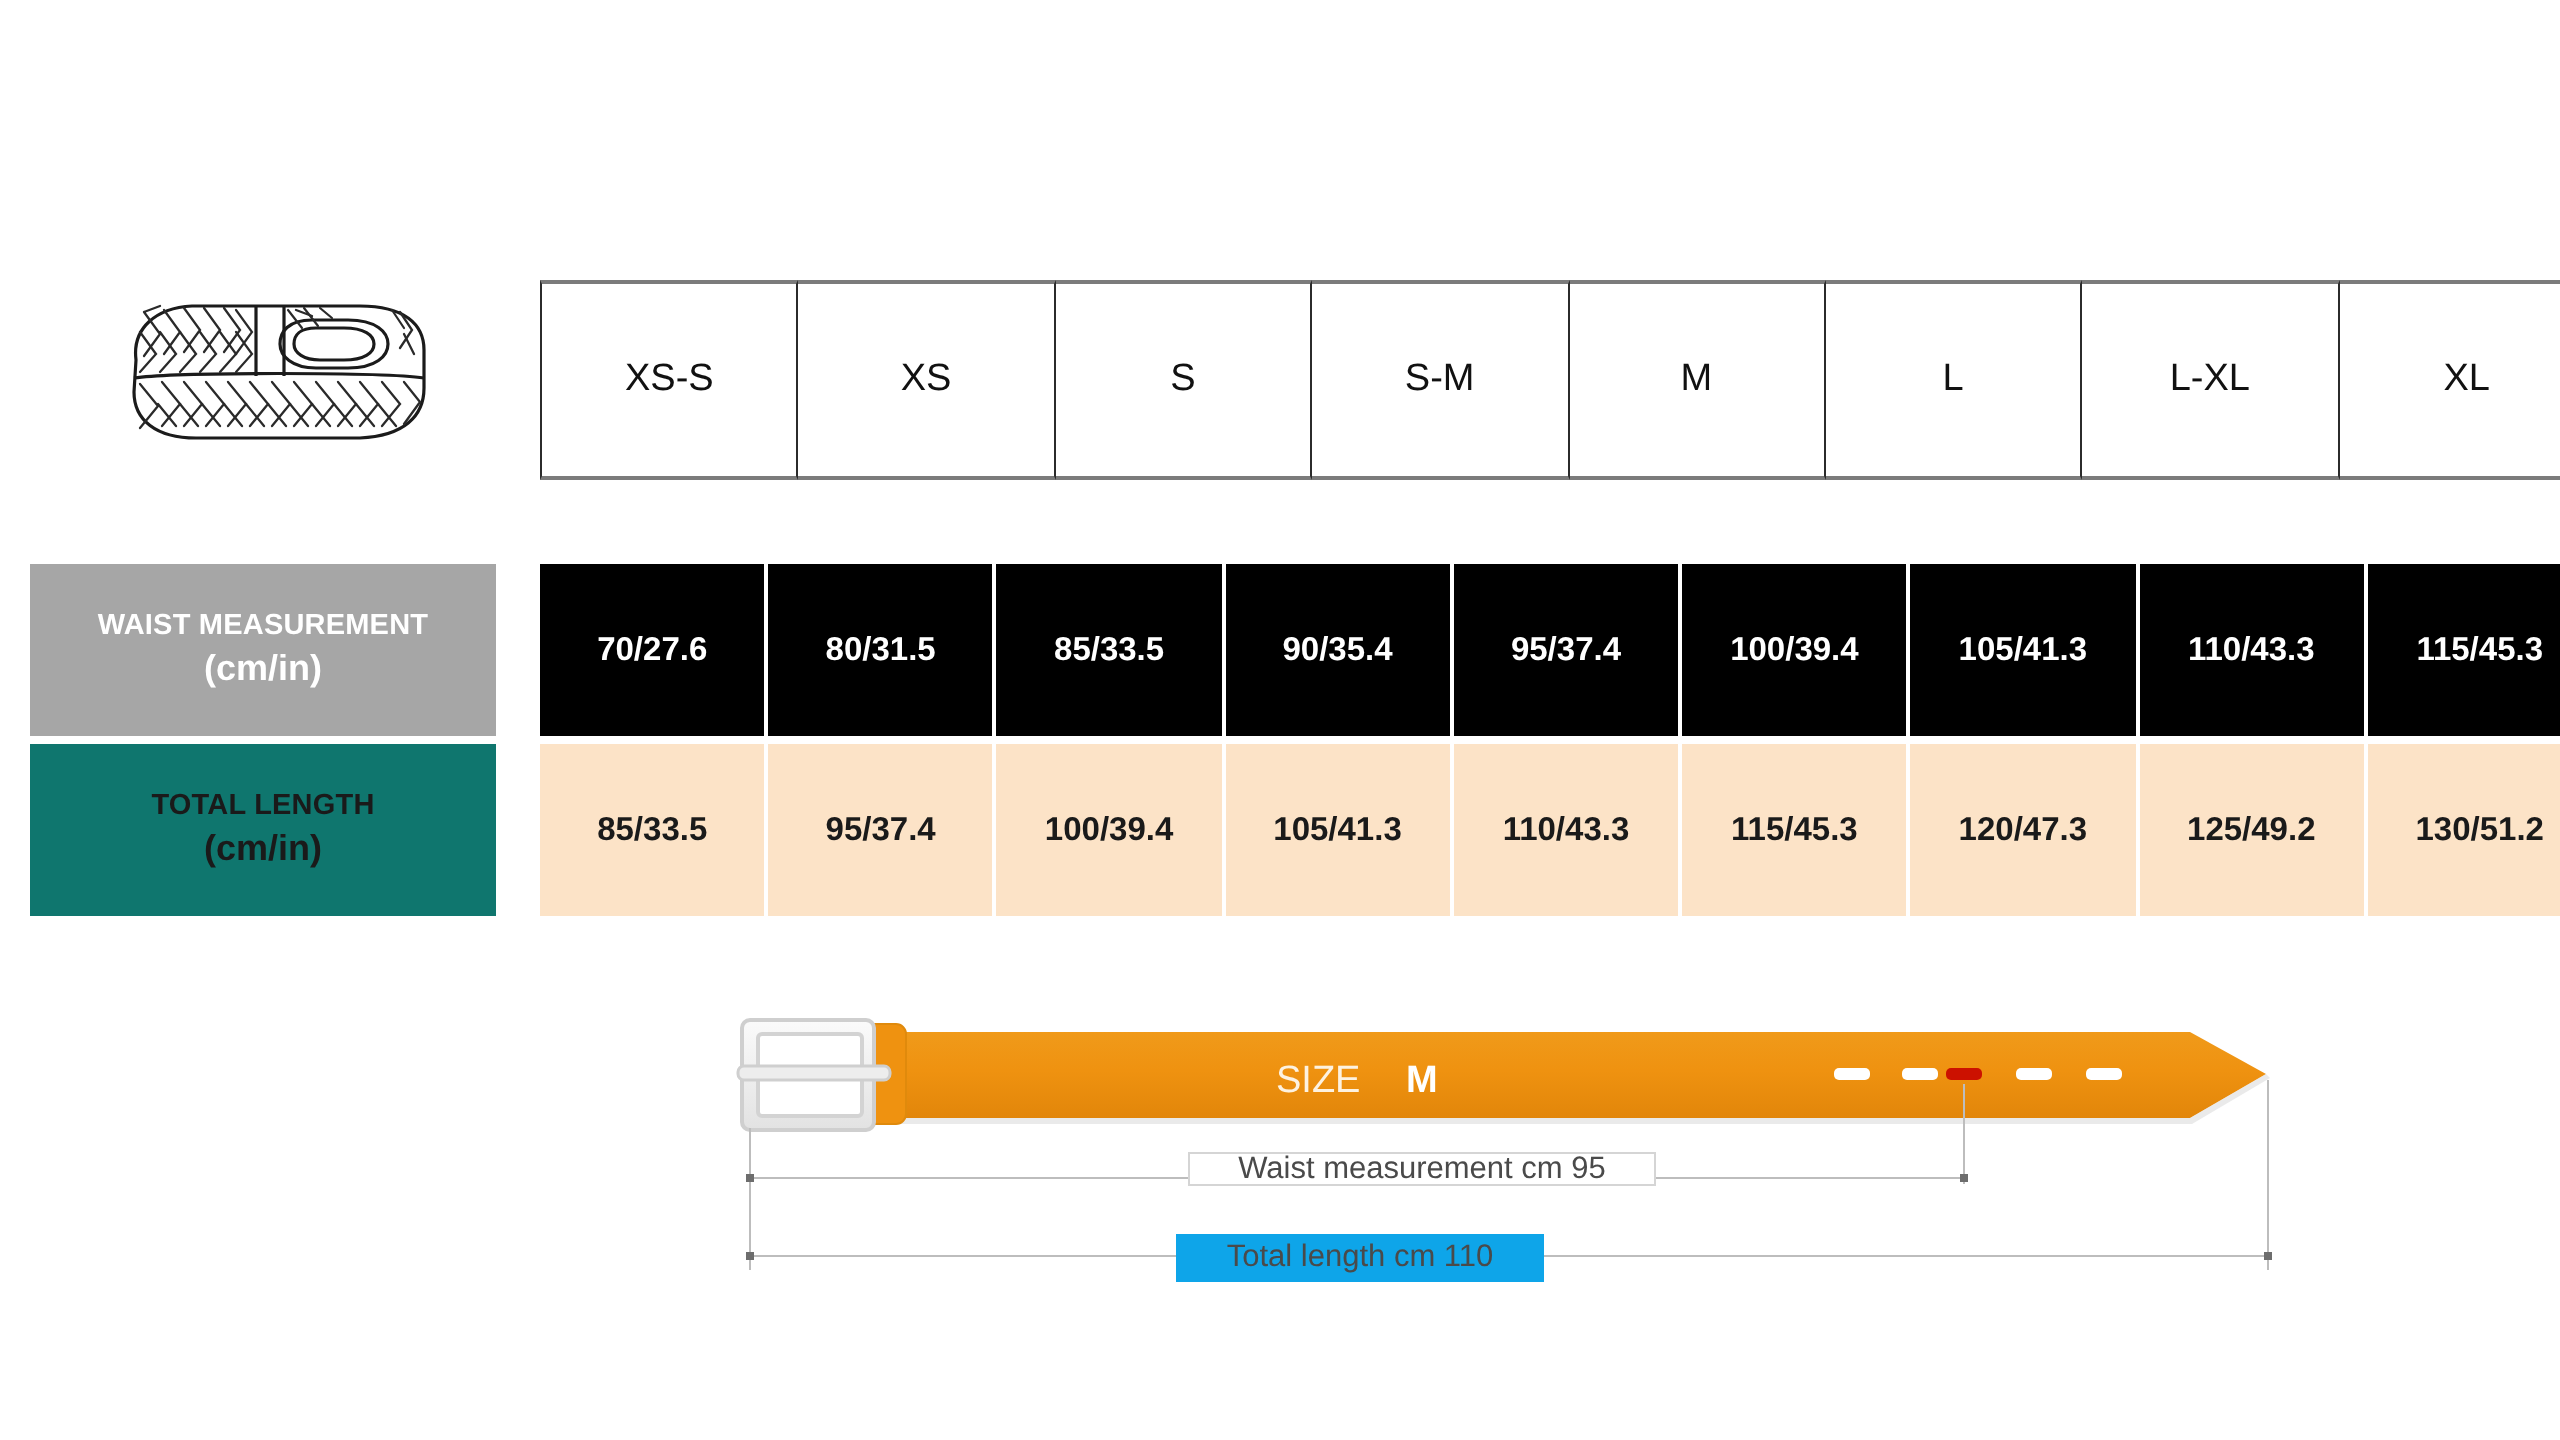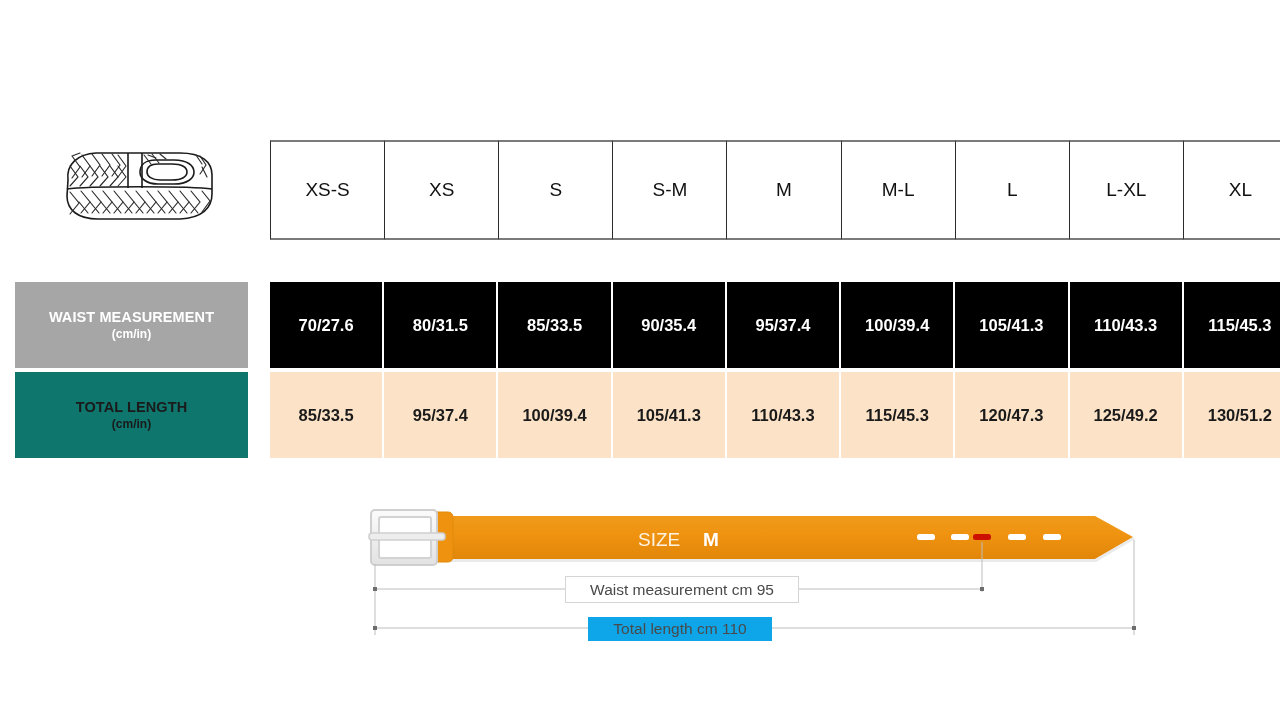--- a/index.html
+++ b/index.html
@@ -83,21 +83,21 @@
   #row-length .row-label {
     background: #0f766e;
     color: #1a1a1a;
   }
   .row-label .lab-main {
     font-size: 14.5px;
     font-weight: bold;
     letter-spacing: 0.1px;
   }
   .row-label .lab-sub {
-    font-size: 12px;
+    font-size: 18px;
     font-weight: bold;
   }
 
   .row-cells {
     position: absolute;
     left: 270px;
     top: 0;
     width: 1028px;
     height: 86px;
     display: flex;
@@ -137,24 +137,24 @@
     background: #ffffff;
     border: 1px solid #d5d5d5;
     color: #4a4a4a;
     font-size: 15.5px;
     display: flex;
     align-items: center;
     justify-content: center;
     white-space: nowrap;
   }
   #waist-dim-label {
-    left: 565px;
+    left: 594px;
     top: 576px;
     width: 234px;
-    height: 27px;
+    height: 17px;
   }
   #length-dim-label {
     left: 588px;
     top: 617px;
     width: 184px;
     height: 24px;
     border: none;
     background: #0ea5e9;
     color: #4a4a4a;
     font-size: 15.5px;
@@ -220,21 +220,20 @@
     </g>
   </svg>
 </div>
 
 <div id="size-header-table">
     <div class="hcell">XS-S</div>
     <div class="hcell">XS</div>
     <div class="hcell">S</div>
     <div class="hcell">S-M</div>
     <div class="hcell">M</div>
-    <div class="hcell">M-L</div>
     <div class="hcell">L</div>
     <div class="hcell">L-XL</div>
     <div class="hcell">XL</div>
   </div>
 
 <div class="meas-row" id="row-waist">
   <div class="row-label">
     <span class="lab-main">WAIST MEASUREMENT</span>
     <span class="lab-sub">(cm/in)</span>
   </div>

